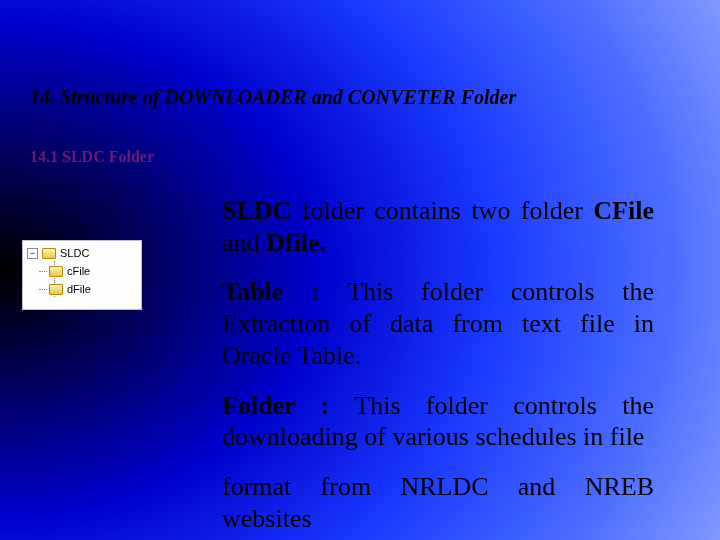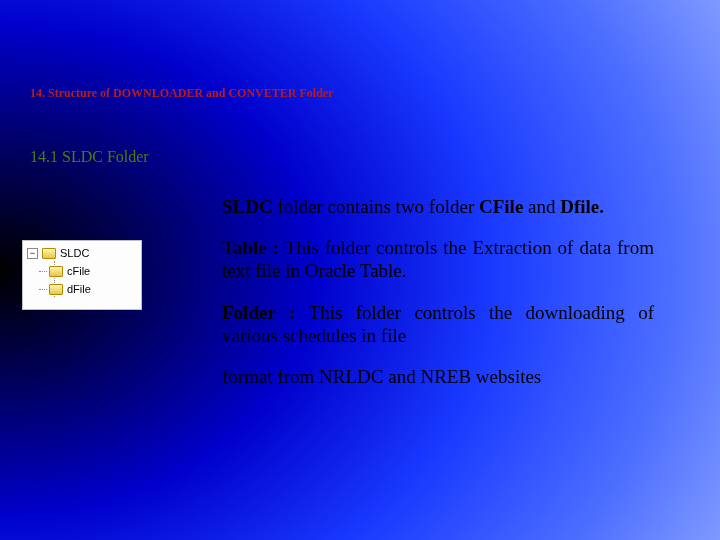--- a/index.html
+++ b/index.html
@@ -8,31 +8,32 @@
     height: 540px;
     background: radial-gradient(ellipse 900px 700px at 0% 50%, #000000 0%, #000055 15%, #0000cc 35%, #1a3aff 55%, #4d6fff 75%, #a8bcff 100%);
     font-family: "Times New Roman", Times, serif;
     overflow: hidden;
     position: relative;
   }
   .heading {
     position: absolute;
     top: 86px;
     left: 30px;
-    color: #b91c1c;
-    font-size: 12px;
+    color: #000000;
+    font-size: 20px;
     font-weight: bold;
+    font-style: italic;
   }
   .subheading {
     position: absolute;
     top: 148px;
     left: 30px;
-    color: #4d7c0f;
+    color: #701a75;
     font-size: 16px;
-    font-weight: normal;
+    font-weight: bold;
   }
   .tree {
     position: absolute;
     top: 240px;
     left: 22px;
     width: 120px;
     height: 70px;
     background: #fdfdfd;
     border: 1px solid #c0c0c0;
     font-family: "Tahoma", Arial, sans-serif;
@@ -80,21 +81,21 @@
     width: 0;
     height: 36px;
     border-left: 1px dotted #888;
   }
   .content {
     position: absolute;
     top: 195px;
     left: 222px;
     width: 432px;
     color: #000;
-    font-size: 19px;
+    font-size: 26px;
     line-height: 1.22;
   }
   .content p { margin-bottom: 18px; text-align: justify; }
   .content .last { margin-top: 0; margin-bottom: 0; }
   .bold { font-weight: bold; }
 </style>
 </head>
 <body>
 
 <div class="heading">14.  Structure of DOWNLOADER and CONVETER Folder</div>

